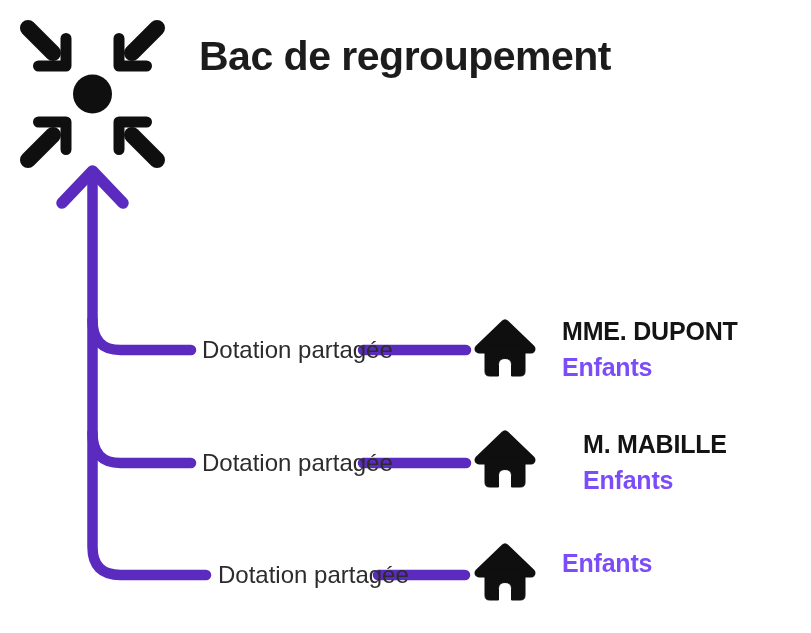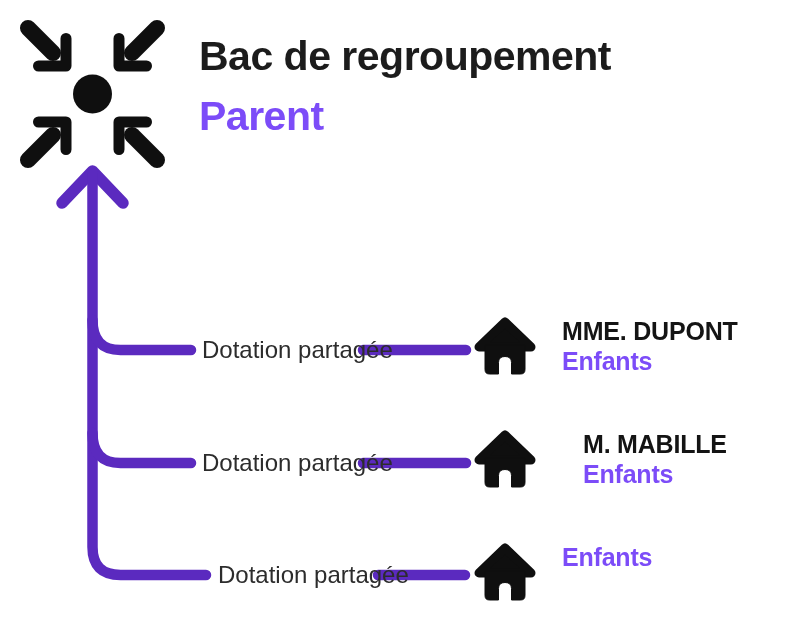--- a/index.html
+++ b/index.html
@@ -38,31 +38,31 @@
   .branch-label{
     position:absolute;font-size:24px;font-weight:500;line-height:22px;
     color:var(--label-ink);white-space:nowrap;
   }
   .branch-label.r0{left:202px;top:339px;}
   .branch-label.r1{left:202px;top:452px;}
   .branch-label.r2{left:218px;top:564px;}
 
   
   .child-row{position:absolute;left:473px;display:flex;align-items:flex-start;gap:25px;}
-  .child-row.r0{top:316px;}
+  .child-row.r0{top:316px;align-items:flex-end;}
   .child-row.r1{top:429px;gap:46px;}
   .child-row.r2{top:542px;}
   .house{width:64px;height:64px;flex:0 0 auto;color:var(--ink);display:block;}
   .child-name{
     font-size:25px;font-weight:700;line-height:30px;letter-spacing:-0.2px;
     color:#141414;white-space:nowrap;
   }
   .child-role{
     font-size:25px;font-weight:700;line-height:30px;letter-spacing:-0.2px;
-    color:var(--accent-purple);white-space:nowrap;
+    color:var(--accent-purple);margin-top:6px;white-space:nowrap;
   }
 </style>
 </head>
 <body>
 
 <div class="canvas">
 
   <svg class="diagram-lines" viewBox="0 0 811 633" aria-hidden="true">
 
     <g class="blackicon" fill="none" stroke="currentColor" stroke-linecap="round" stroke-linejoin="round">
@@ -89,21 +89,20 @@
       <path stroke-width="10.5" d="M92.5 320 Q92.5 350 120.5 350 L191 350"></path>
       <path stroke-width="10.5" d="M92.5 433 Q92.5 463 120.5 463 L191 463"></path>
       <path stroke-width="10.5" d="M363 350 L466 350"></path>
       <path stroke-width="10.5" d="M363 463 L466 463"></path>
       <path stroke-width="10.5" d="M378 575 L465 575"></path>
     </g>
   </svg>
 
   <div class="parent-header">
     <div class="parent-title">Bac de regroupement</div>
-    <div class="parent-subtitle">Parent</div>
   </div>
 
   <div class="branch-label r0">Dotation partagée</div>
   <div class="branch-label r1">Dotation partagée</div>
   <div class="branch-label r2">Dotation partagée</div>
 
   <div class="child-row r0">
     <svg class="house" viewBox="0 0 64 64" aria-hidden="true">
       <g fill="currentColor" stroke="currentColor" stroke-linejoin="round">
         <path d="M32 6 L6 31 L58 31 Z" stroke-width="9"></path>

